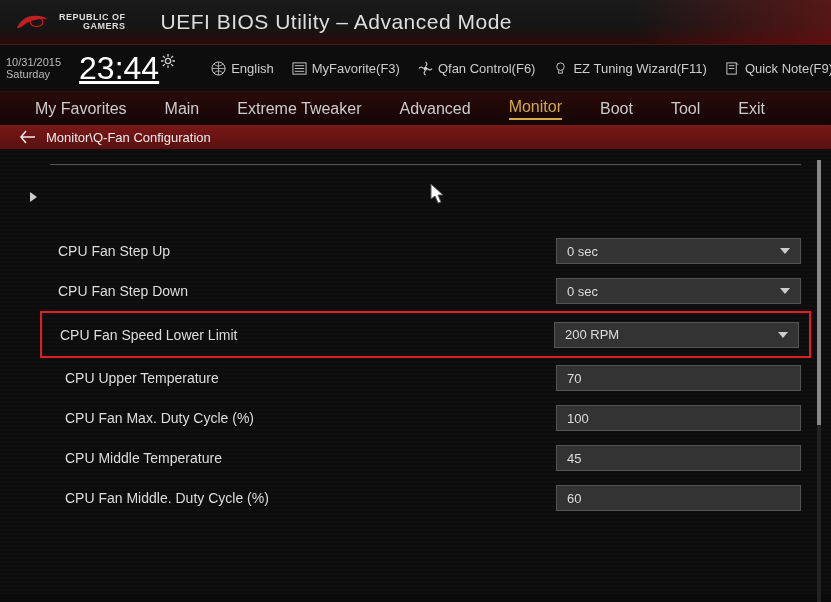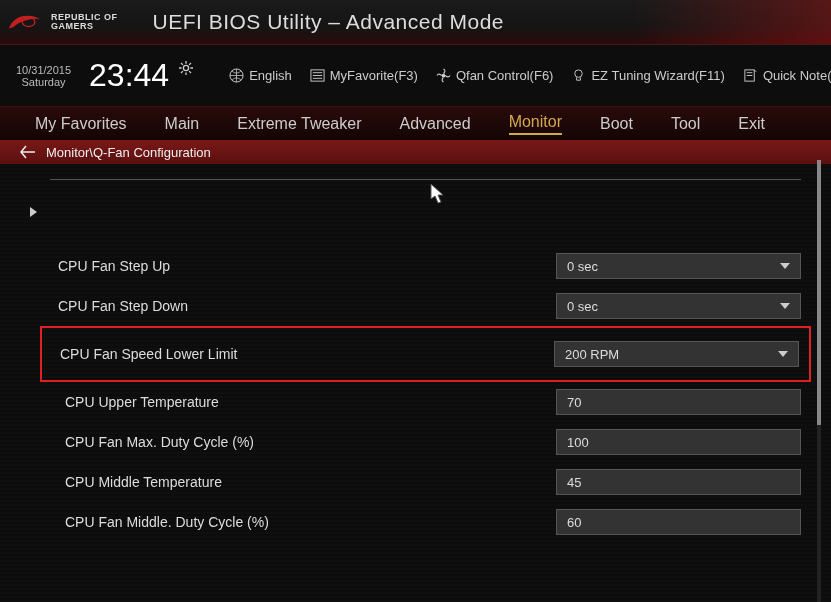--- a/index.html
+++ b/index.html
@@ -10,53 +10,53 @@
   font-family: Arial, sans-serif;
   color: #e0e0e0;
   overflow: hidden;
   position: relative;
 }
 .header {
   height: 45px;
   background: linear-gradient(180deg, #1a1a1a 0%, #151515 60%, #2a0a0a 100%);
   display: flex;
   align-items: center;
-  padding: 0 7px;
+  padding: 0 15px;
   border-bottom: 1px solid rgba(180,30,30,0.3);
   position: relative;
+  text-align: right;
 }
 .header::after {
   content: "";
   position: absolute;
   right: 0;
   top: 0;
   bottom: 0;
   width: 200px;
   background: linear-gradient(90deg, transparent, rgba(180,20,20,0.4));
   pointer-events: none;
 }
 .logo {
   display: flex;
   align-items: center;
   gap: 8px;
 }
 .logo-icon { width: 36px; height: 20px; }
 .logo-text { display: flex; flex-direction: column; font-size: 9px; font-weight: bold; letter-spacing: 0.5px; line-height: 1; color: #ddd; }
 .title { margin-left: 35px; font-size: 21px; color: #ddd; font-weight: 300; letter-spacing: 0.5px; }
 .toolbar {
-  height: 61px;
+  height: 46px;
   background: #0d0d0d;
   display: flex;
   align-items: center;
-  padding: 0 16px;
+  padding: 0 6px;
   gap: 18px;
-  text-align: center;
 }
 .datetime { display: flex; flex-direction: column; font-size: 11px; color: #bbb; }
-.time { font-size: 32px; font-weight: 300; color: #fff; display: flex; align-items: flex-start; gap: 10px; }
+.time { font-size: 32px; font-weight: 300; color: #fff; display: flex; align-items: flex-start; gap: 2px; text-decoration: underline; }
 .gear { width: 14px; height: 14px; margin-top: 4px; }
 .tool-item {
   display: flex;
   align-items: center;
   gap: 5px;
   font-size: 13px;
   color: #ccc;
   cursor: pointer;
   white-space: nowrap;
 }
@@ -103,21 +103,21 @@
   display: flex;
   align-items: center;
   height: 40px;
   position: relative;
 }
 .row.highlighted {
   border: 2px solid #e02020;
   margin-left: -10px;
   margin-right: -10px;
   padding: 0 10px;
-  height: 56px;
+  height: 47px;
 }
 .triangle {
   width: 0; height: 0;
   border-top: 5px solid transparent;
   border-bottom: 5px solid transparent;
   border-left: 7px solid #ccc;
   position: absolute;
   left: -20px;
 }
 .label { font-size: 14px; color: #ddd; flex: 1; }

